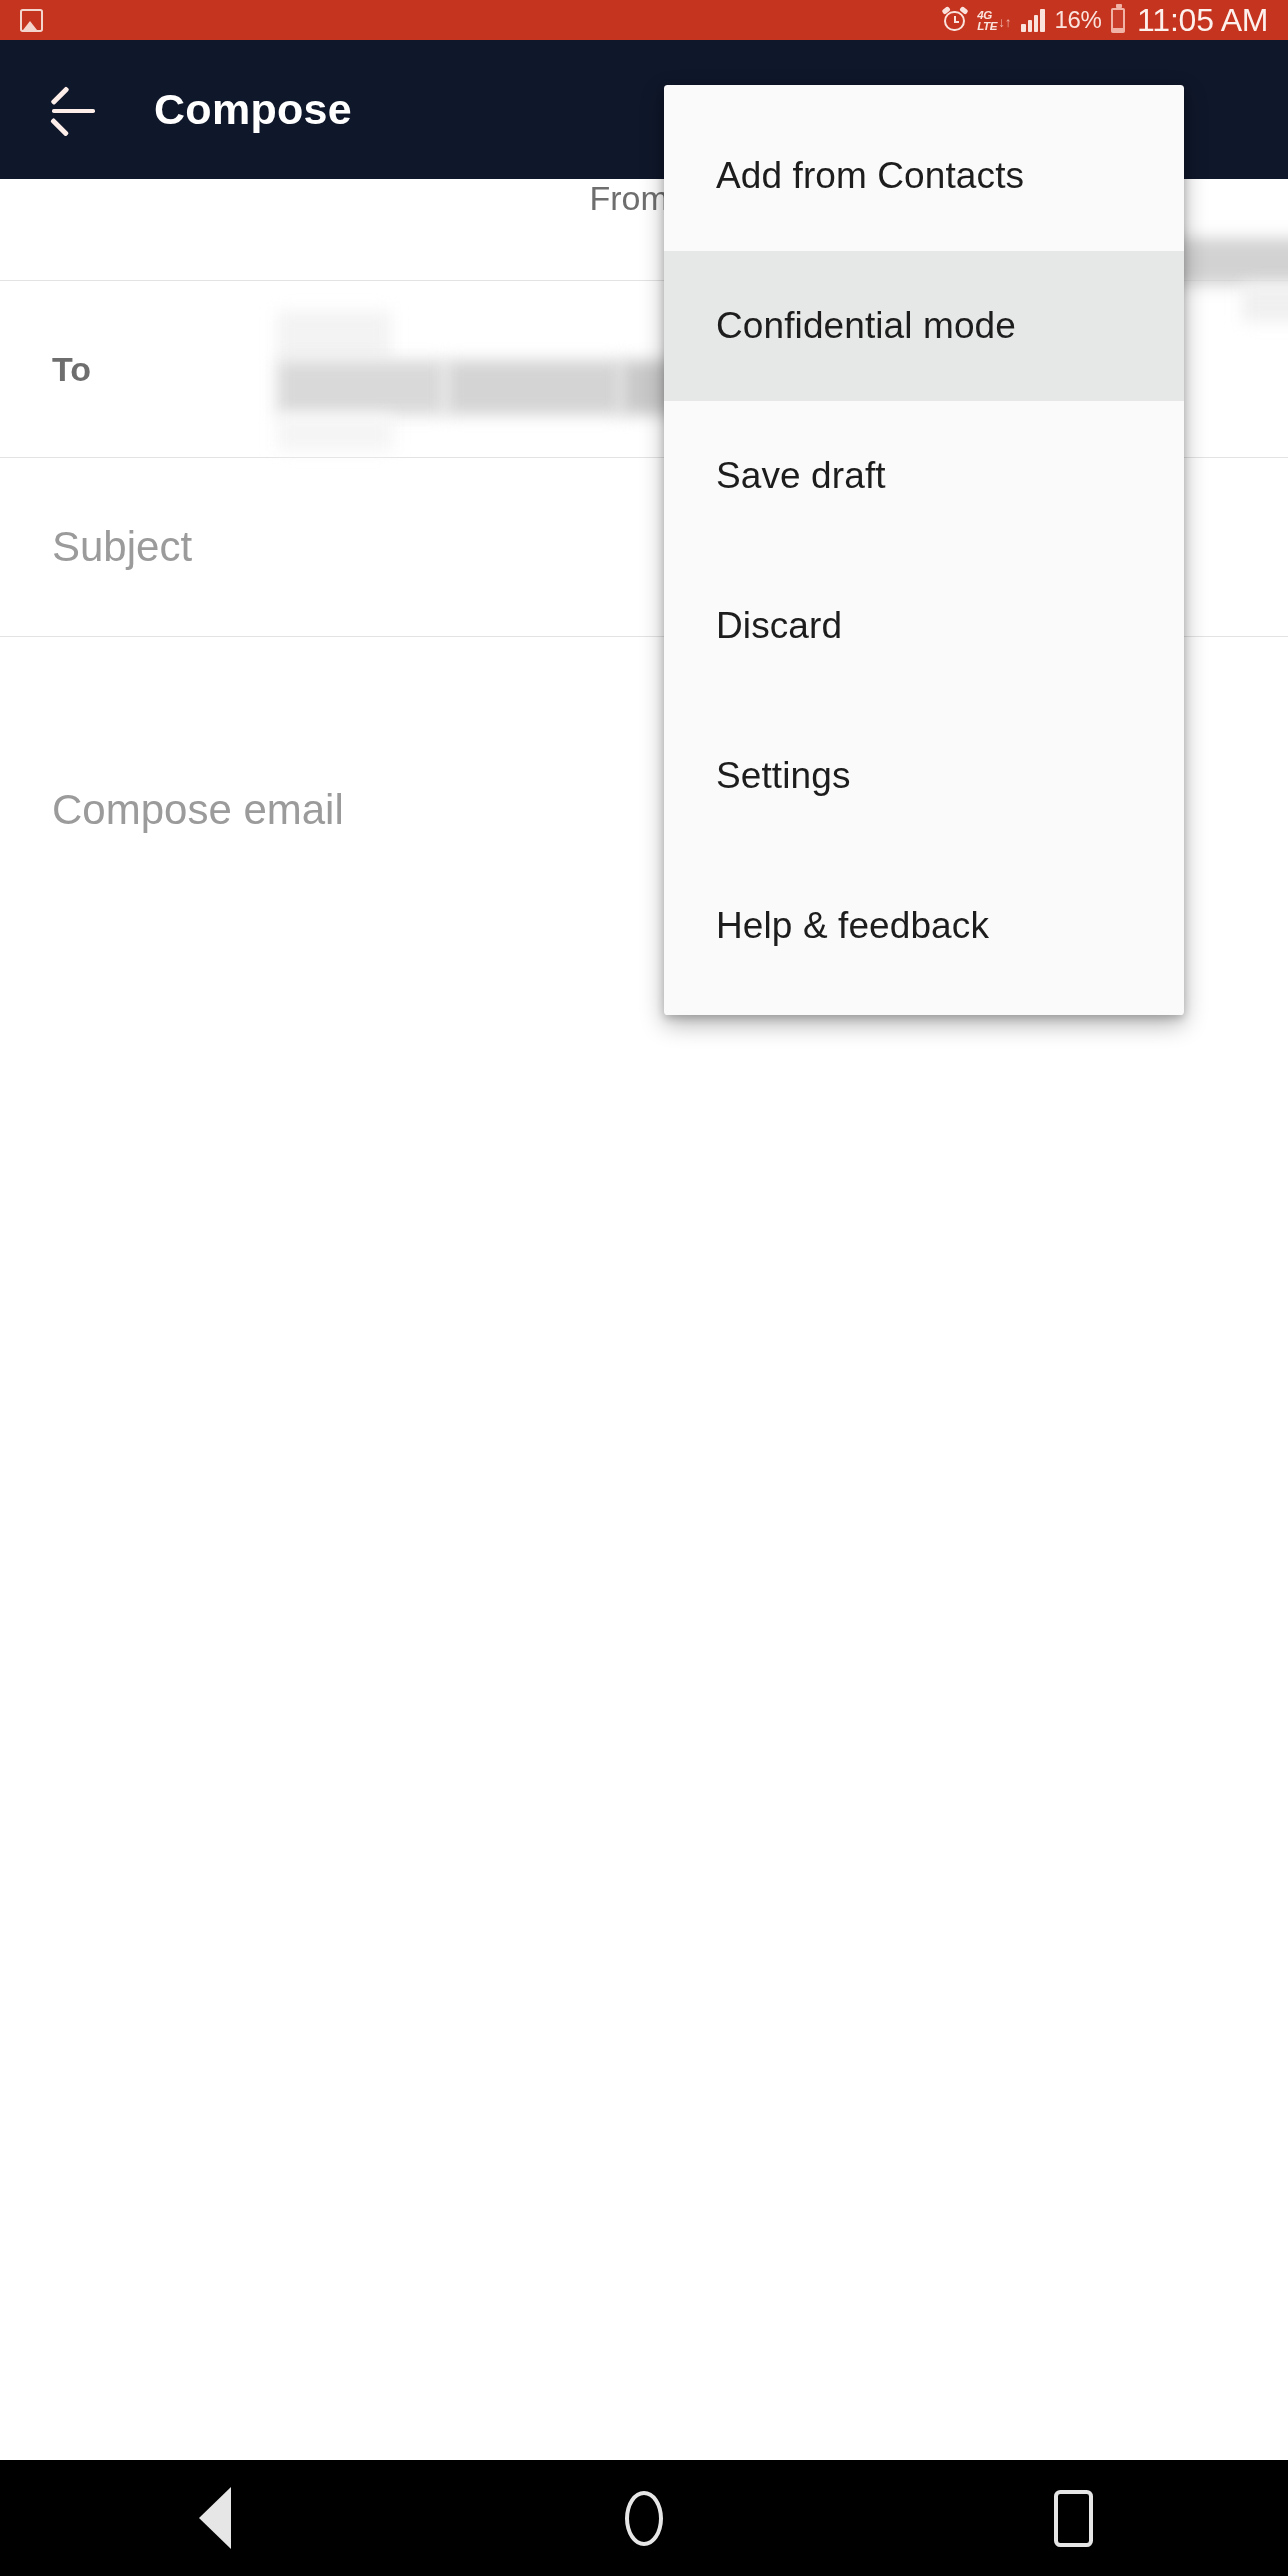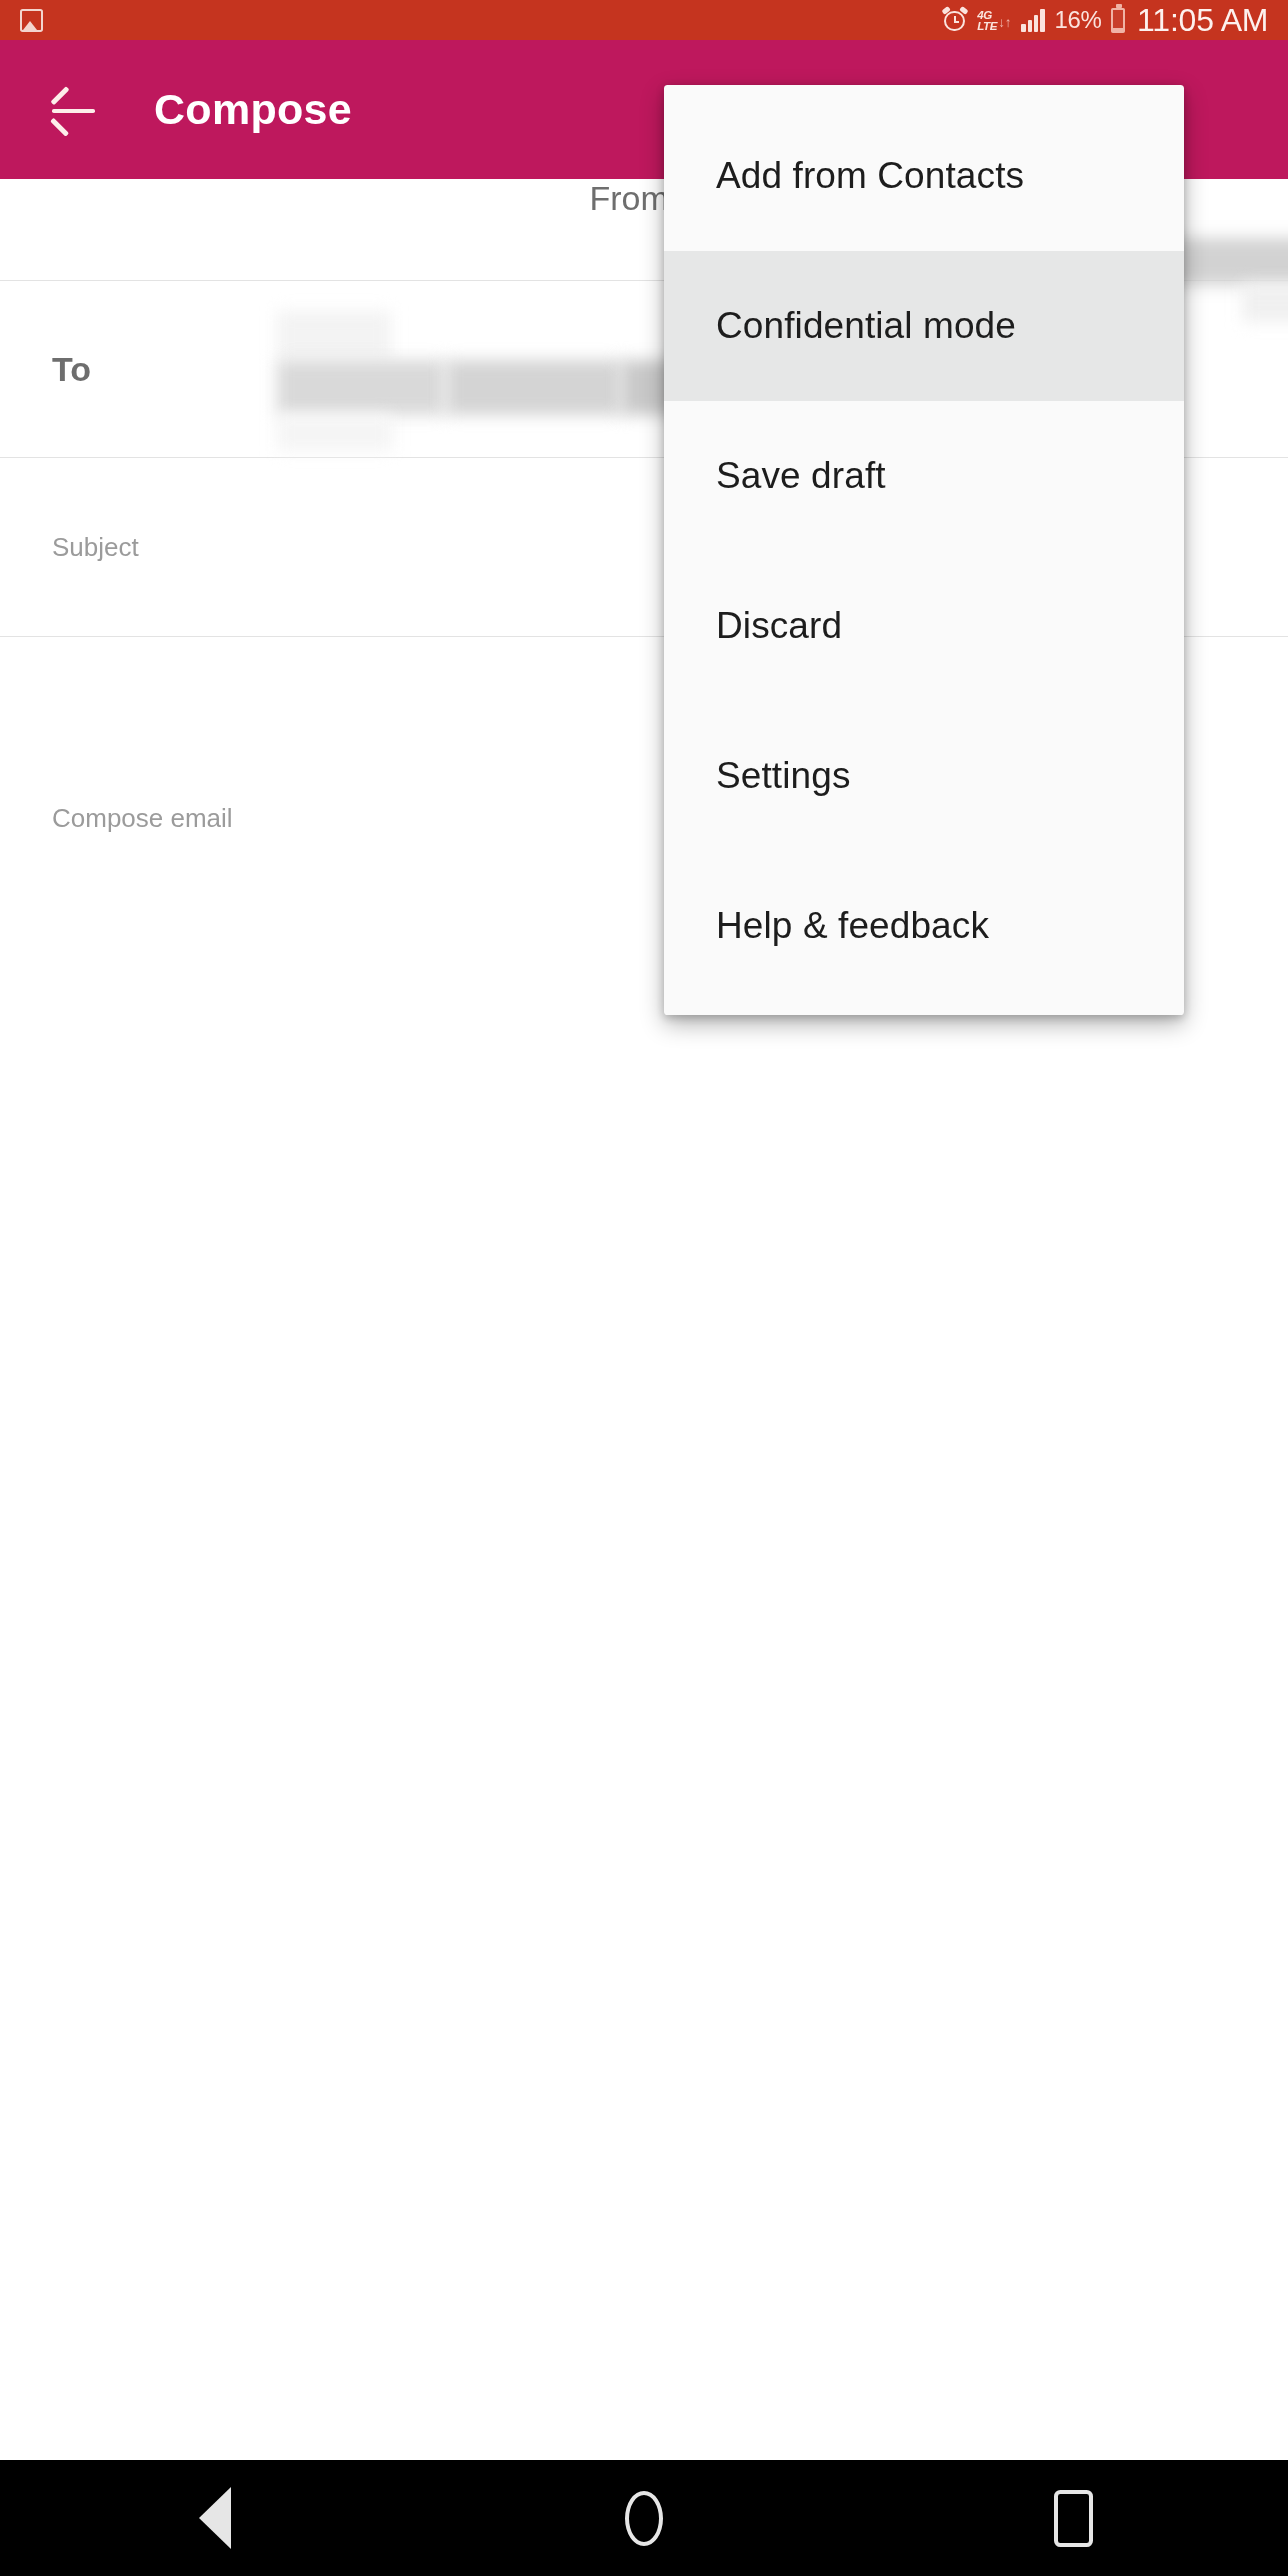--- a/index.html
+++ b/index.html
@@ -132,21 +132,21 @@
     color: #fdf1ee;
     margin-left: 1.8px;
   }
 
   
   #app-bar {
     position: absolute;
     top: 40px; left: 0;
     width: 1288px;
     height: 139px;
-    background: #be185d;
+    background: #0f172a;
     display: flex;
     align-items: center;
     padding-left: 47px;
   }
   #back-arrow {
     width: 52px; height: 52px;
     position: relative;
     flex: none;
   }
   #back-arrow .shaft {
@@ -197,21 +197,21 @@
     padding-top: 55px;
   }
   .field-label {
     color: #6e6e6e;
     font-size: 34px;
     width: 161px;
     flex: none;
   }
   .field-placeholder {
     color: #9b9b9b;
-    font-size: 26px;
+    font-size: 42px;
   }
   .redacted-wrap {
     position: relative;
     flex: 1;
     height: 100%;
   }
   .blur-bar {
     position: absolute;
     filter: blur(8px);
   }

